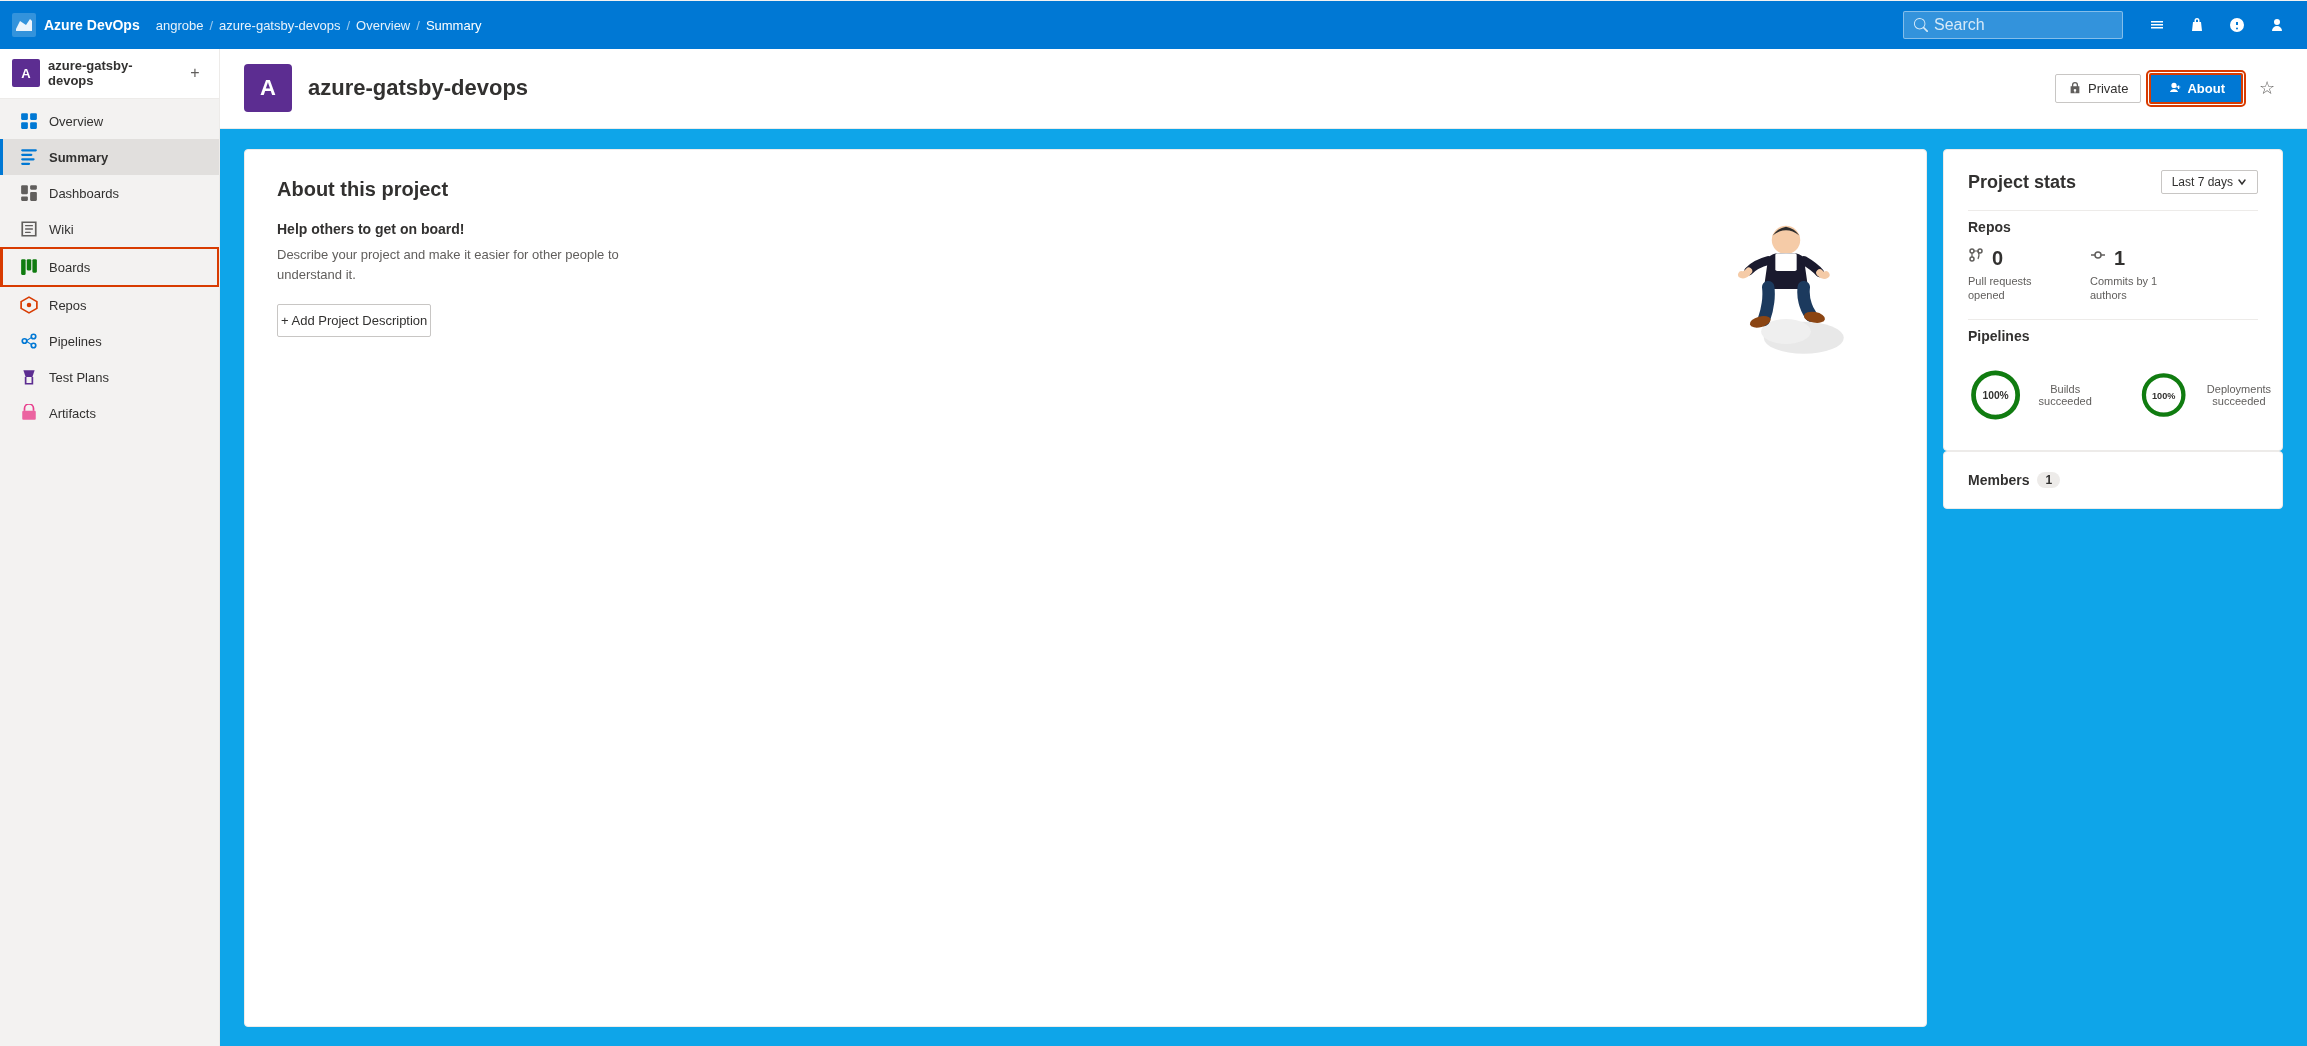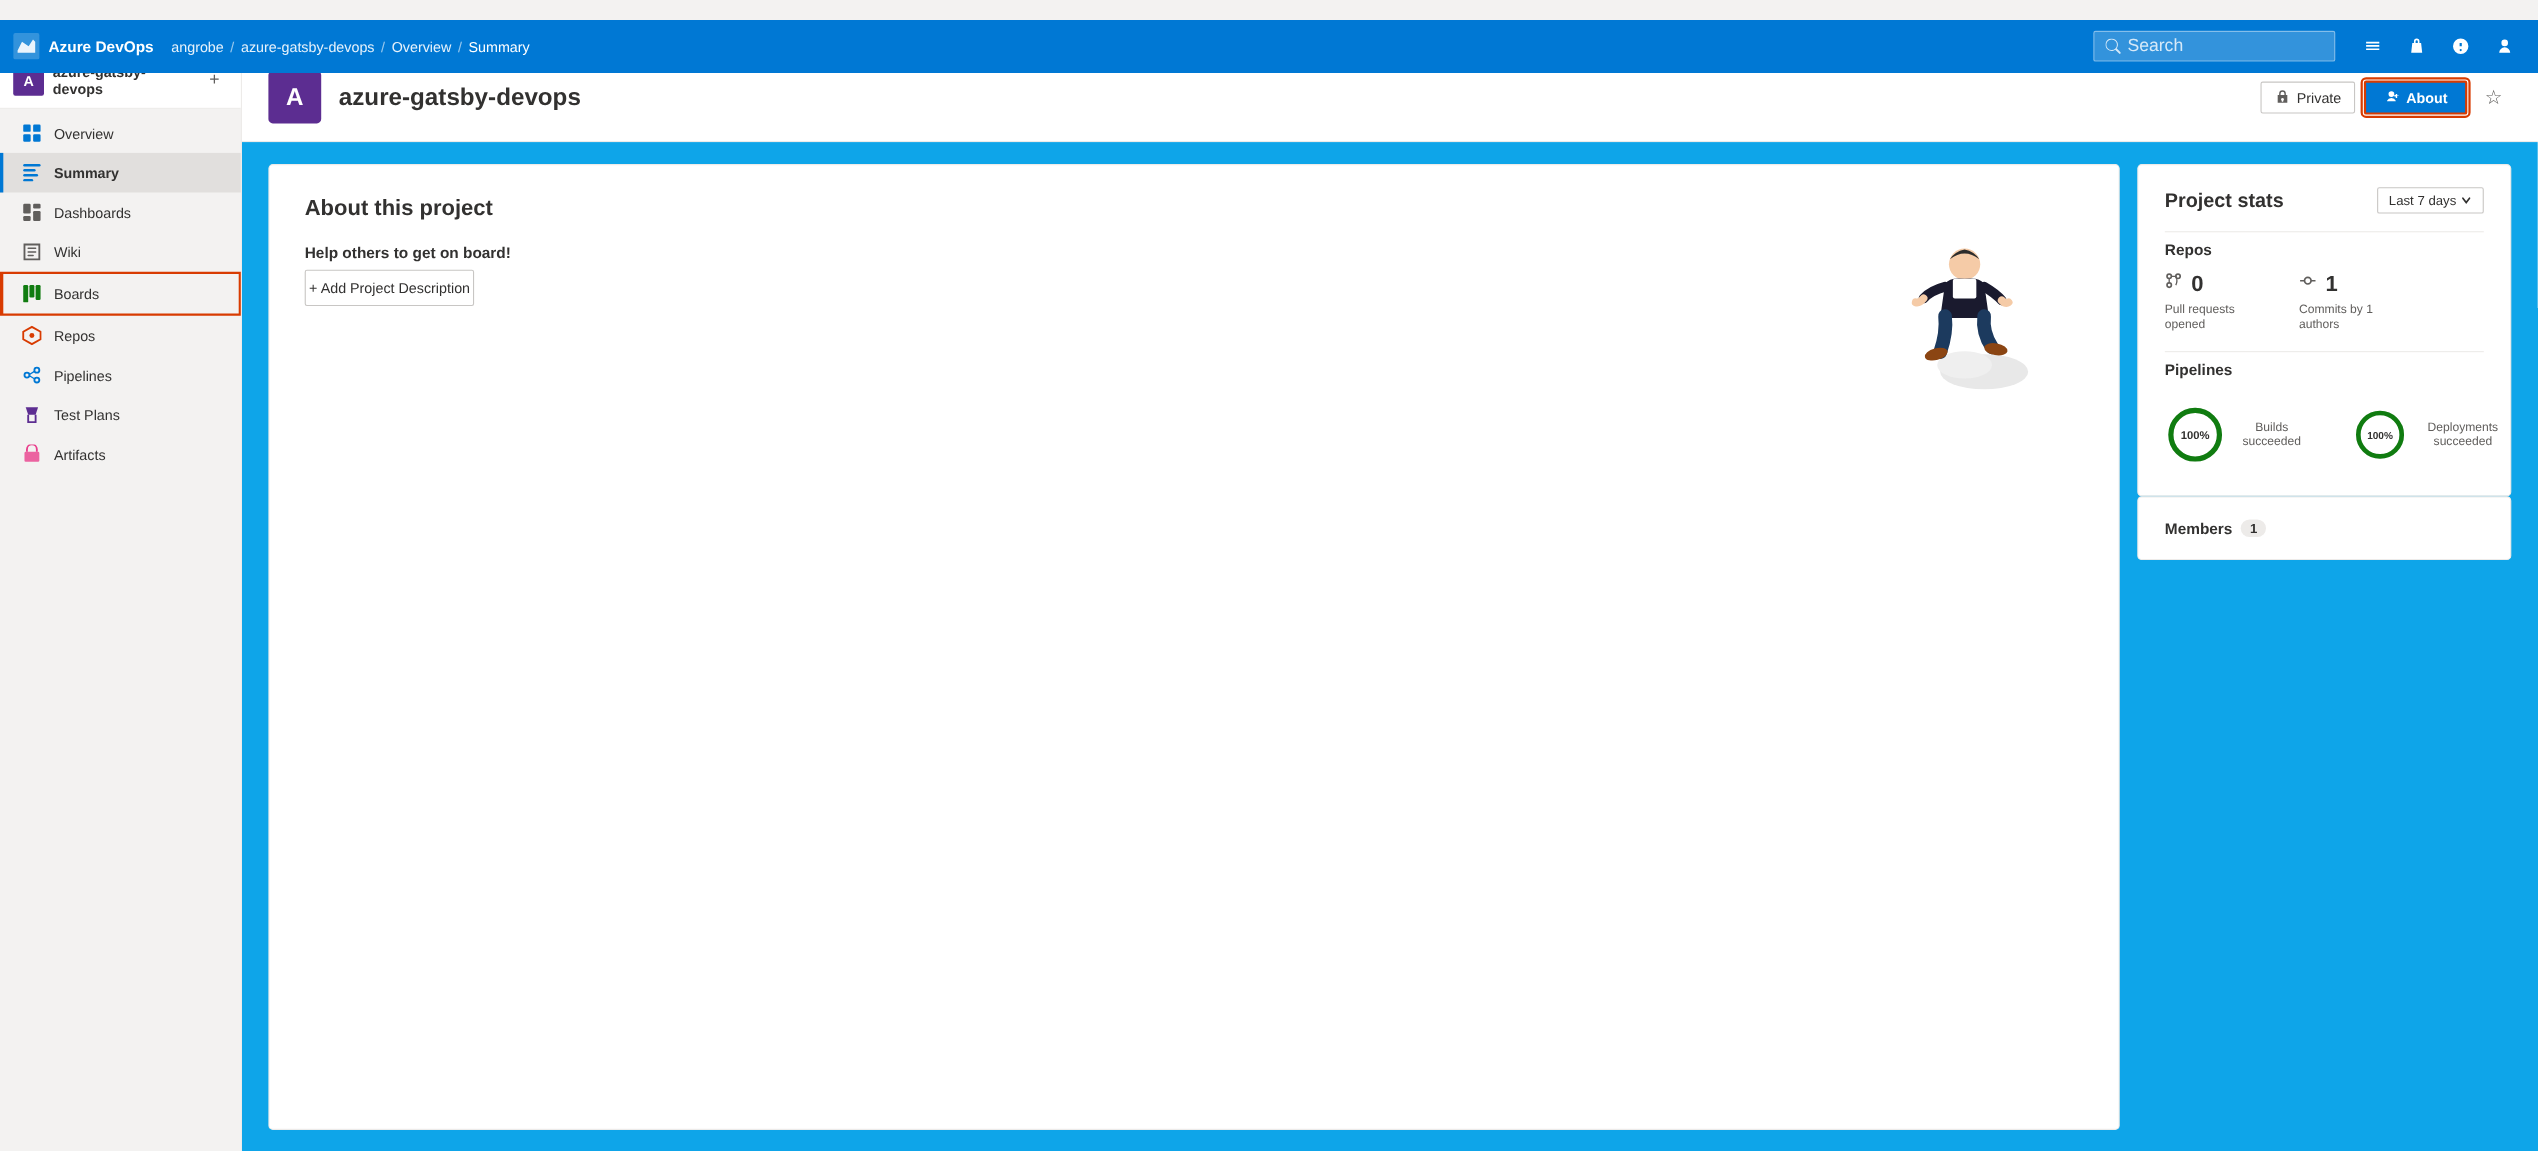--- a/index.html
+++ b/index.html
@@ -7,21 +7,21 @@
 
     
     .top-nav {
       display: flex;
       align-items: center;
       background: #0078d4;
       height: 48px;
       padding: 0 12px;
       gap: 16px;
       position: fixed;
-      top: 18px; left: 0; right: 0;
+      top: 1px; left: 0; right: 0;
       z-index: 100;
     }
     .top-nav-brand {
       display: flex;
       align-items: center;
       gap: 8px;
       color: white;
       font-size: 14px;
       font-weight: 600;
       text-decoration: none;
@@ -615,20 +615,21 @@
         </button>
         <div class="star-btn">☆</div>
       </div>
     </div>
 
     <div class="content-area">
 
       <div class="about-card">
         <h2 class="about-card-title">About this project</h2>
         <p class="about-card-subtitle">Help others to get on board!</p>
+        <p class="about-card-desc">Describe your project and make it easier for other people to understand it.</p>
         <button class="add-desc-btn">
           <span>+ Add Project Description</span>
         </button>
 
         
         <svg class="running-figure" viewBox="0 0 160 180" xmlns="http://www.w3.org/2000/svg">
 
           <ellipse cx="100" cy="155" rx="45" ry="18" fill="#e8e8e8"></ellipse>
           <ellipse cx="80" cy="148" rx="28" ry="14" fill="#efefef"></ellipse>
 

